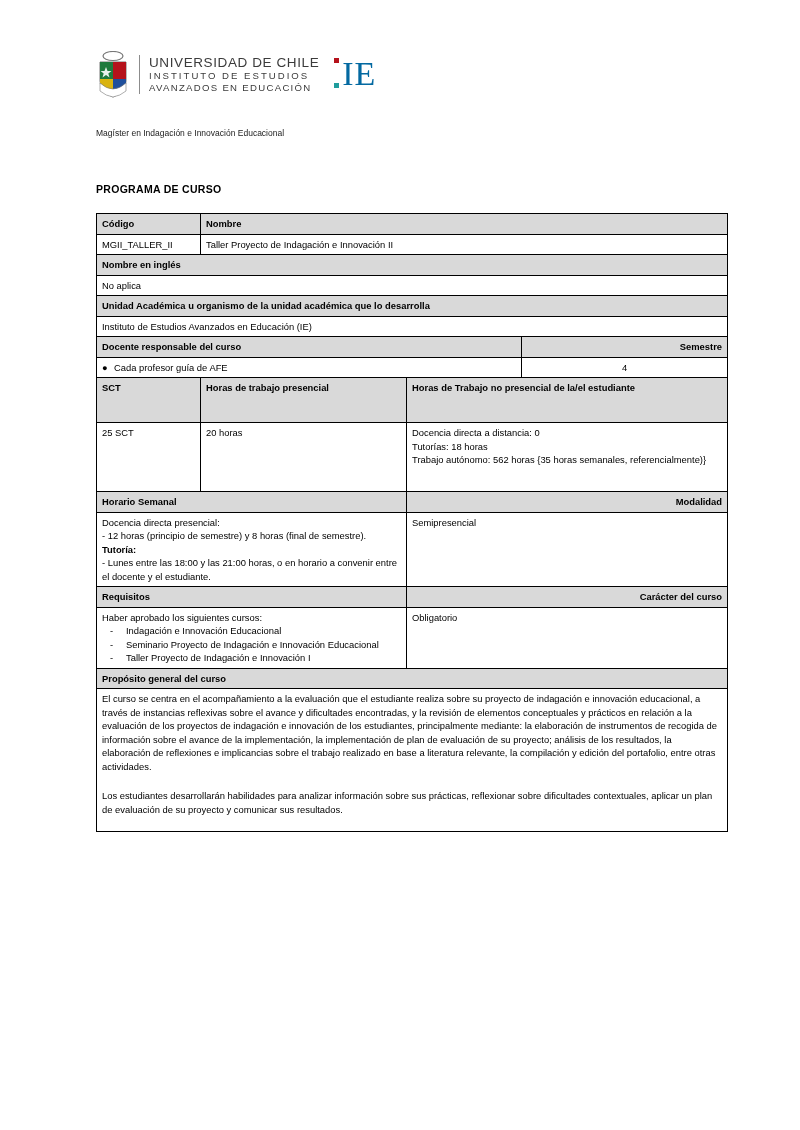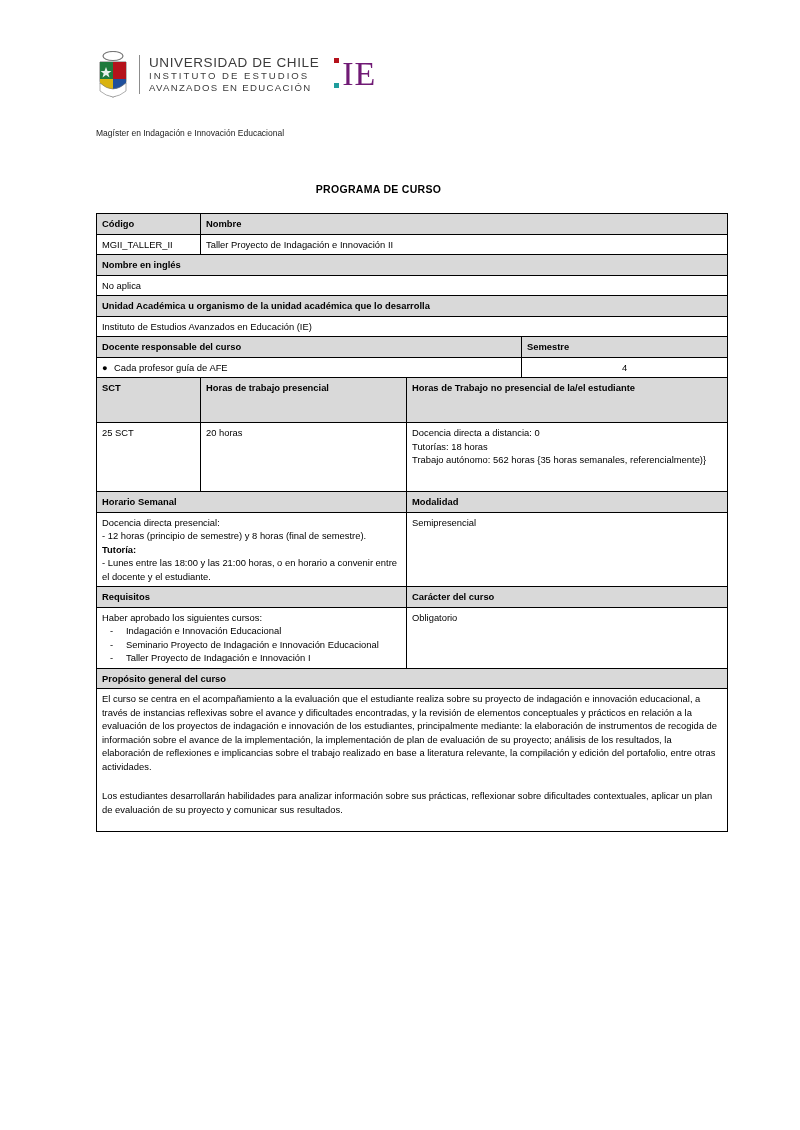--- a/index.html
+++ b/index.html
@@ -66,21 +66,21 @@
   }
   .ie-mark {
     margin-left: 12px;
     display: flex;
     align-items: flex-end;
   }
   .ie-letters {
     font-family: "Liberation Serif", serif;
     font-size: 34px;
     line-height: 34px;
-    color: #701a75;
+    color: #0369a1;
     letter-spacing: 1px;
   }
   .ie-dots {
     display: flex;
     flex-direction: column;
     justify-content: space-between;
     height: 30px;
     margin: 0 3px 3px 3px;
   }
   .dot {
@@ -91,21 +91,21 @@
   .dot.teal { background: #1f9d9d; }
 
   
   .prog-lines {
     font-size: 8.5px;
     color: #222;
     line-height: 11px;
     margin-bottom: 44px;
   }
   .doc-title {
-    text-align: center;
+    text-align: left;
     font-size: 10.5px;
     font-weight: bold;
     letter-spacing: 0.3px;
     margin-bottom: 18px;
     margin-right: 10px;
   }
 
   
   table.main {
     border-collapse: collapse;
@@ -124,21 +124,21 @@
     font-weight: bold;
   }
   td.hdr-ind {
     background: #d9d9d9;
     font-weight: bold;
     padding-left: 22px;
   }
   td.hdr-center {
     background: #d9d9d9;
     font-weight: bold;
-    text-align: left;
+    text-align: right;
   }
   td.ind {
     padding-left: 22px;
     border-radius: 7px;
   }
   td.center {
     text-align: center;
   }
   .bullet-row {
     padding-left: 28px;

